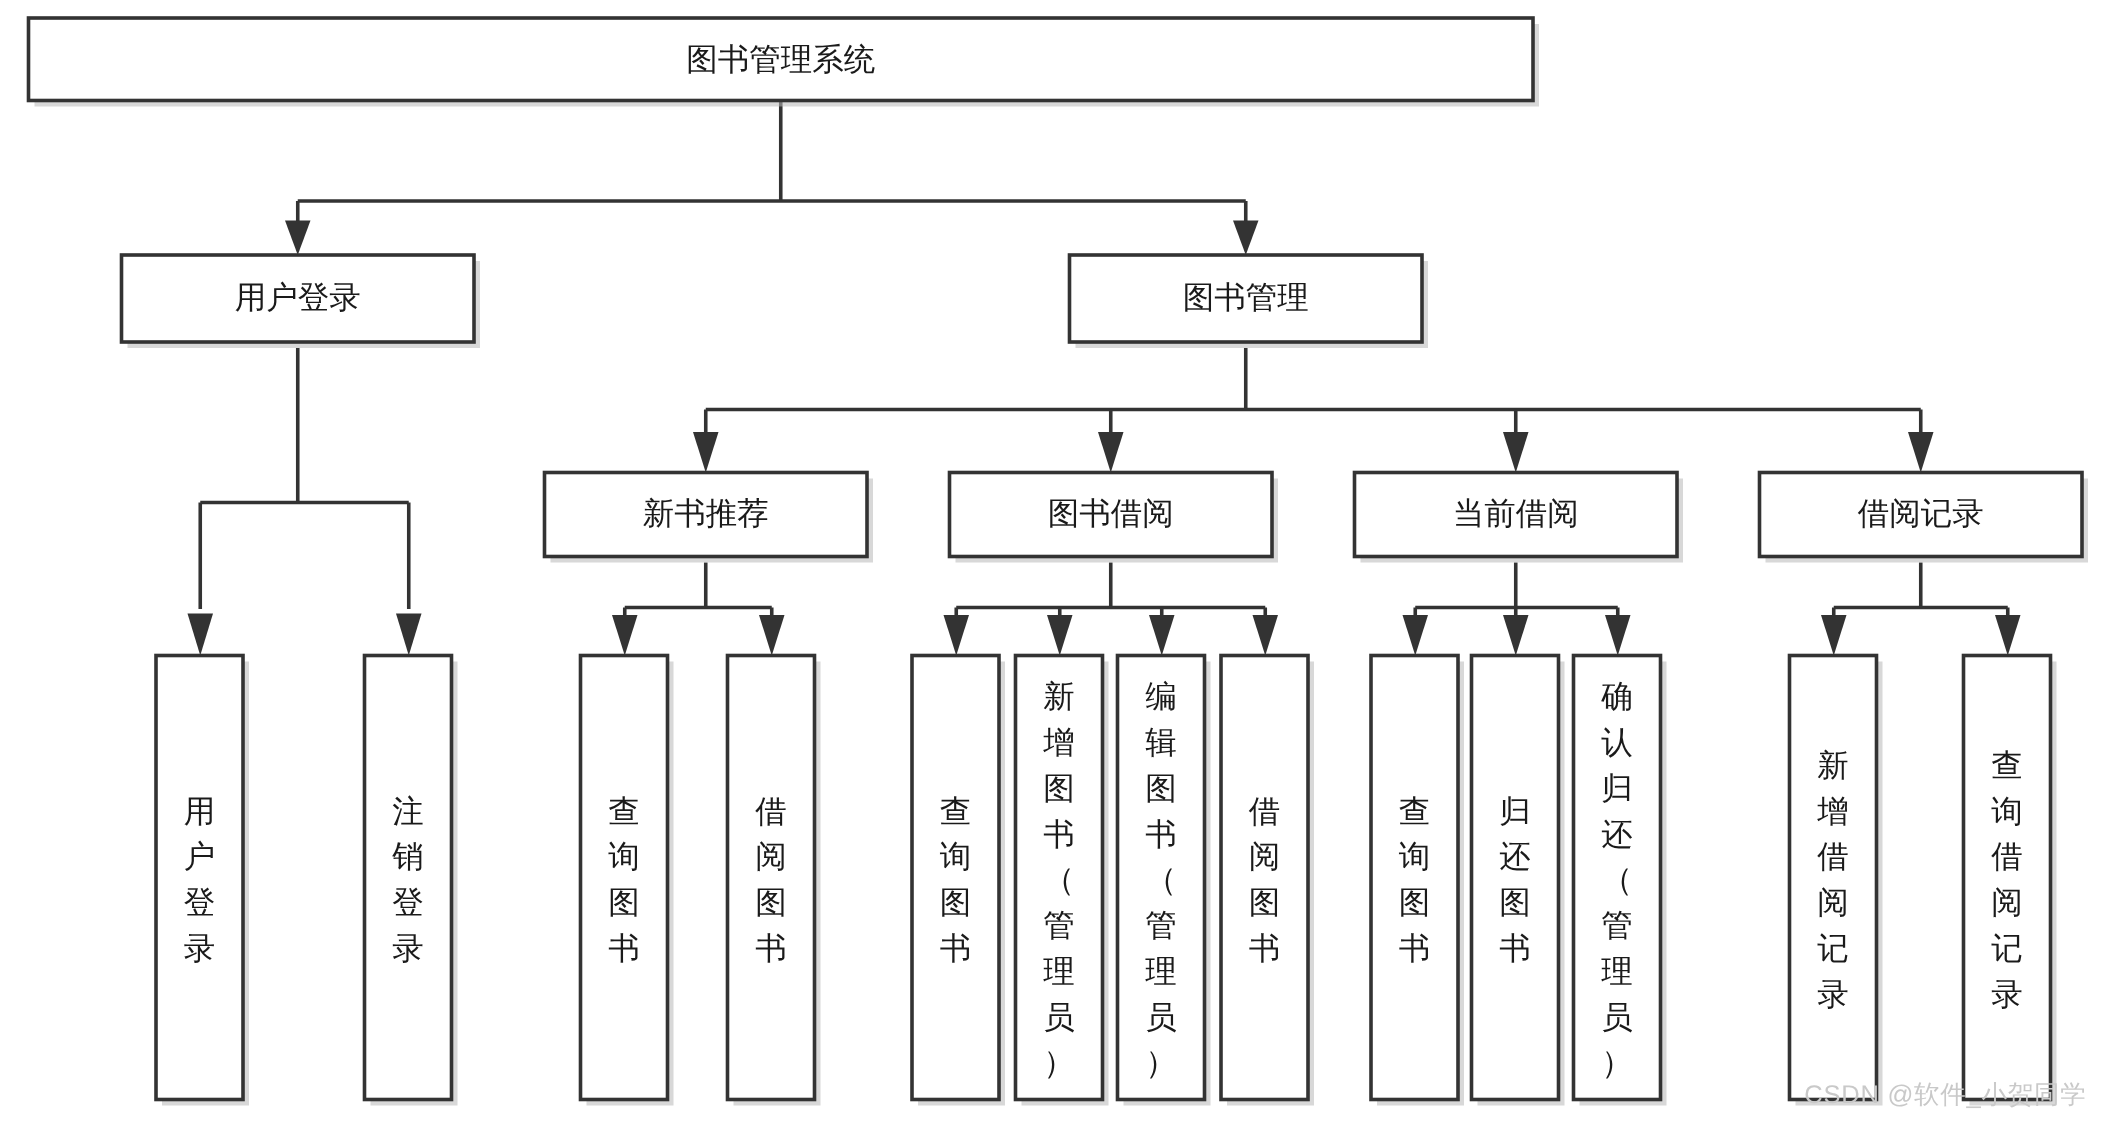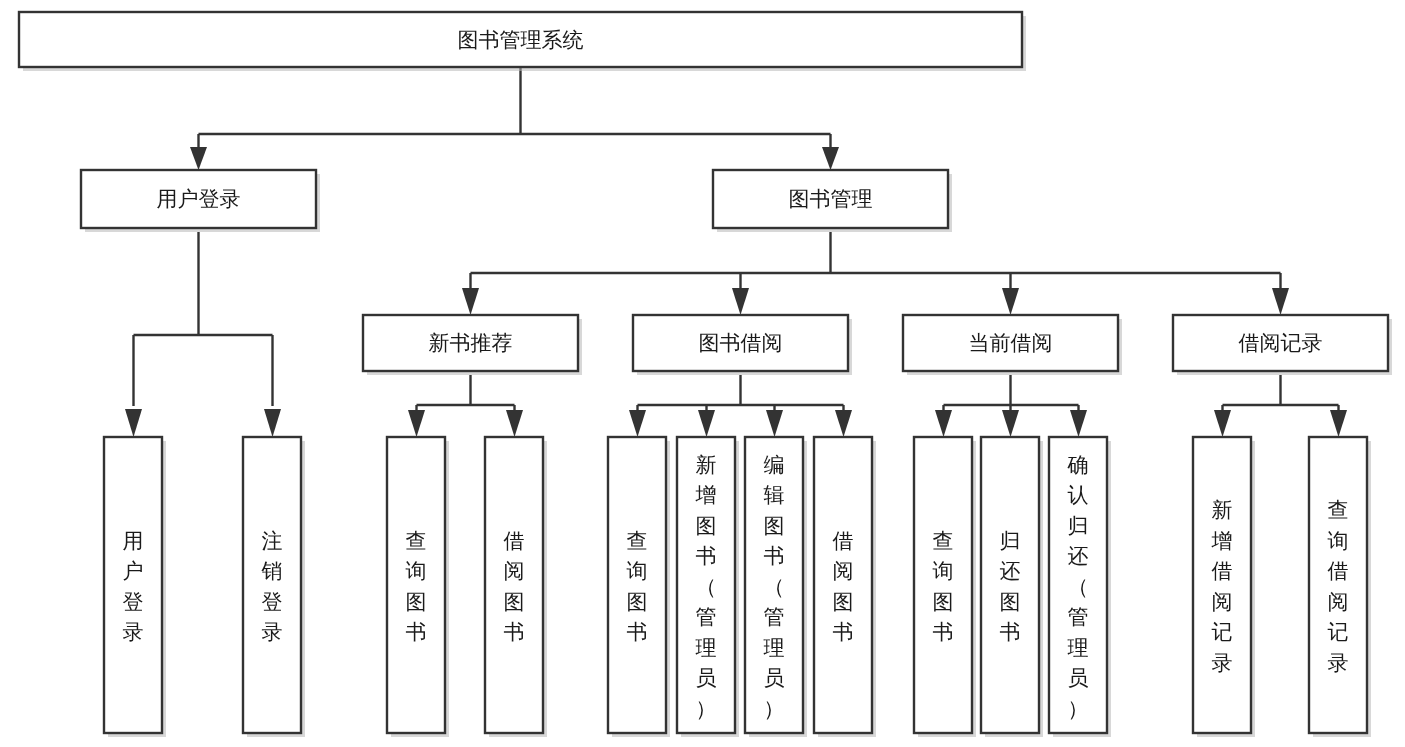--- a/index.html
+++ b/index.html
@@ -258,14 +258,15 @@
 
       <g>
         <rect class="node-shadow" x="1313" y="441" width="58" height="296"></rect>
         <rect class="node-box" x="1309" y="437" width="58" height="296"></rect>
         <text class="leaf-label" x="1338" y="585"><tspan x="1338" y="517.29">查</tspan><tspan x="1338" y="547.79">询</tspan><tspan x="1338" y="578.29">借</tspan><tspan x="1338" y="608.79">阅</tspan><tspan x="1338" y="639.29">记</tspan><tspan x="1338" y="669.79">录</tspan></text>
       </g>
 
     </g>
   </svg>
 
+  <div class="watermark">CSDN @软件_小贺同学</div>
 
 </div>
 
 </body></html>

